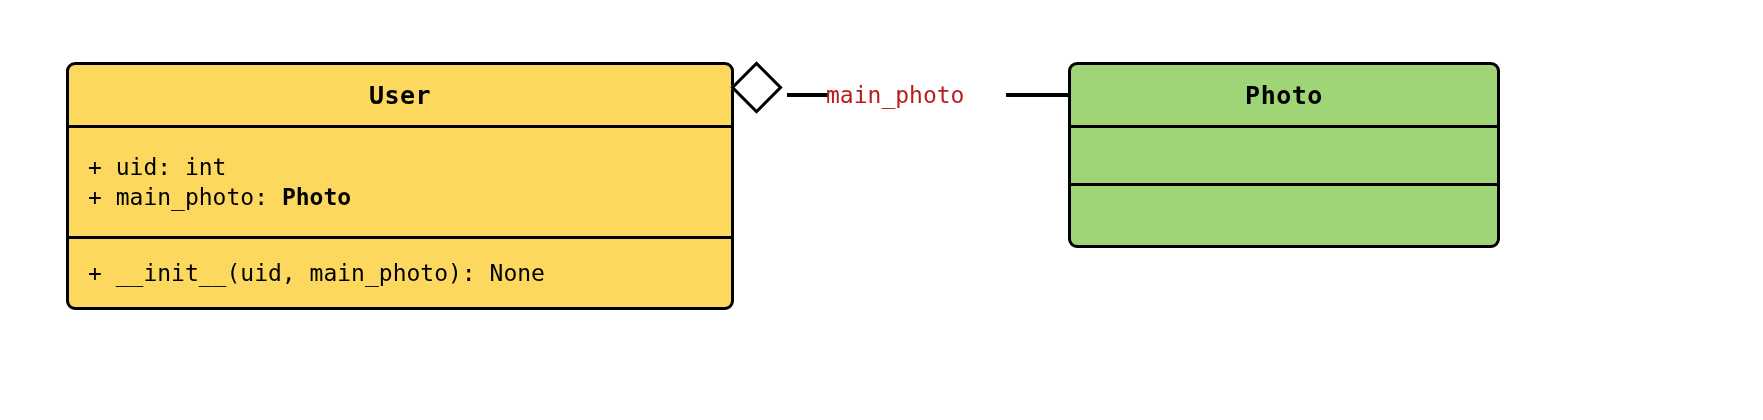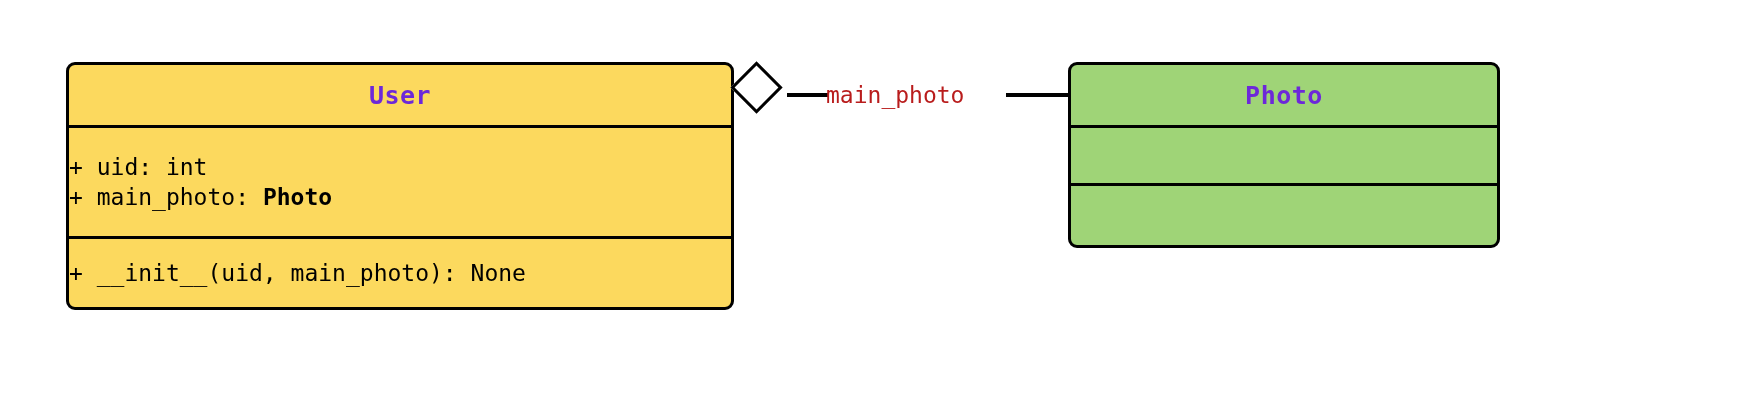--- a/index.html
+++ b/index.html
@@ -44,28 +44,29 @@
 
   .compartment-title {
     display: flex;
     align-items: center;
     justify-content: center;
   }
   .class-title {
     font-weight: bold;
     font-size: 25px;
     letter-spacing: 0.5px;
-    color: #6d28d9;
+    color: #000000;
     white-space: nowrap;
   }
 
   .compartment-members {
     display: flex;
     flex-direction: column;
     justify-content: center;
+    padding-left: 19px;
   }
   .member-line {
     font-size: 23px;
     line-height: 30px;
     color: #000000;
     white-space: pre;
   }
   .member-line .type-ref {
     font-weight: bold;
   }

